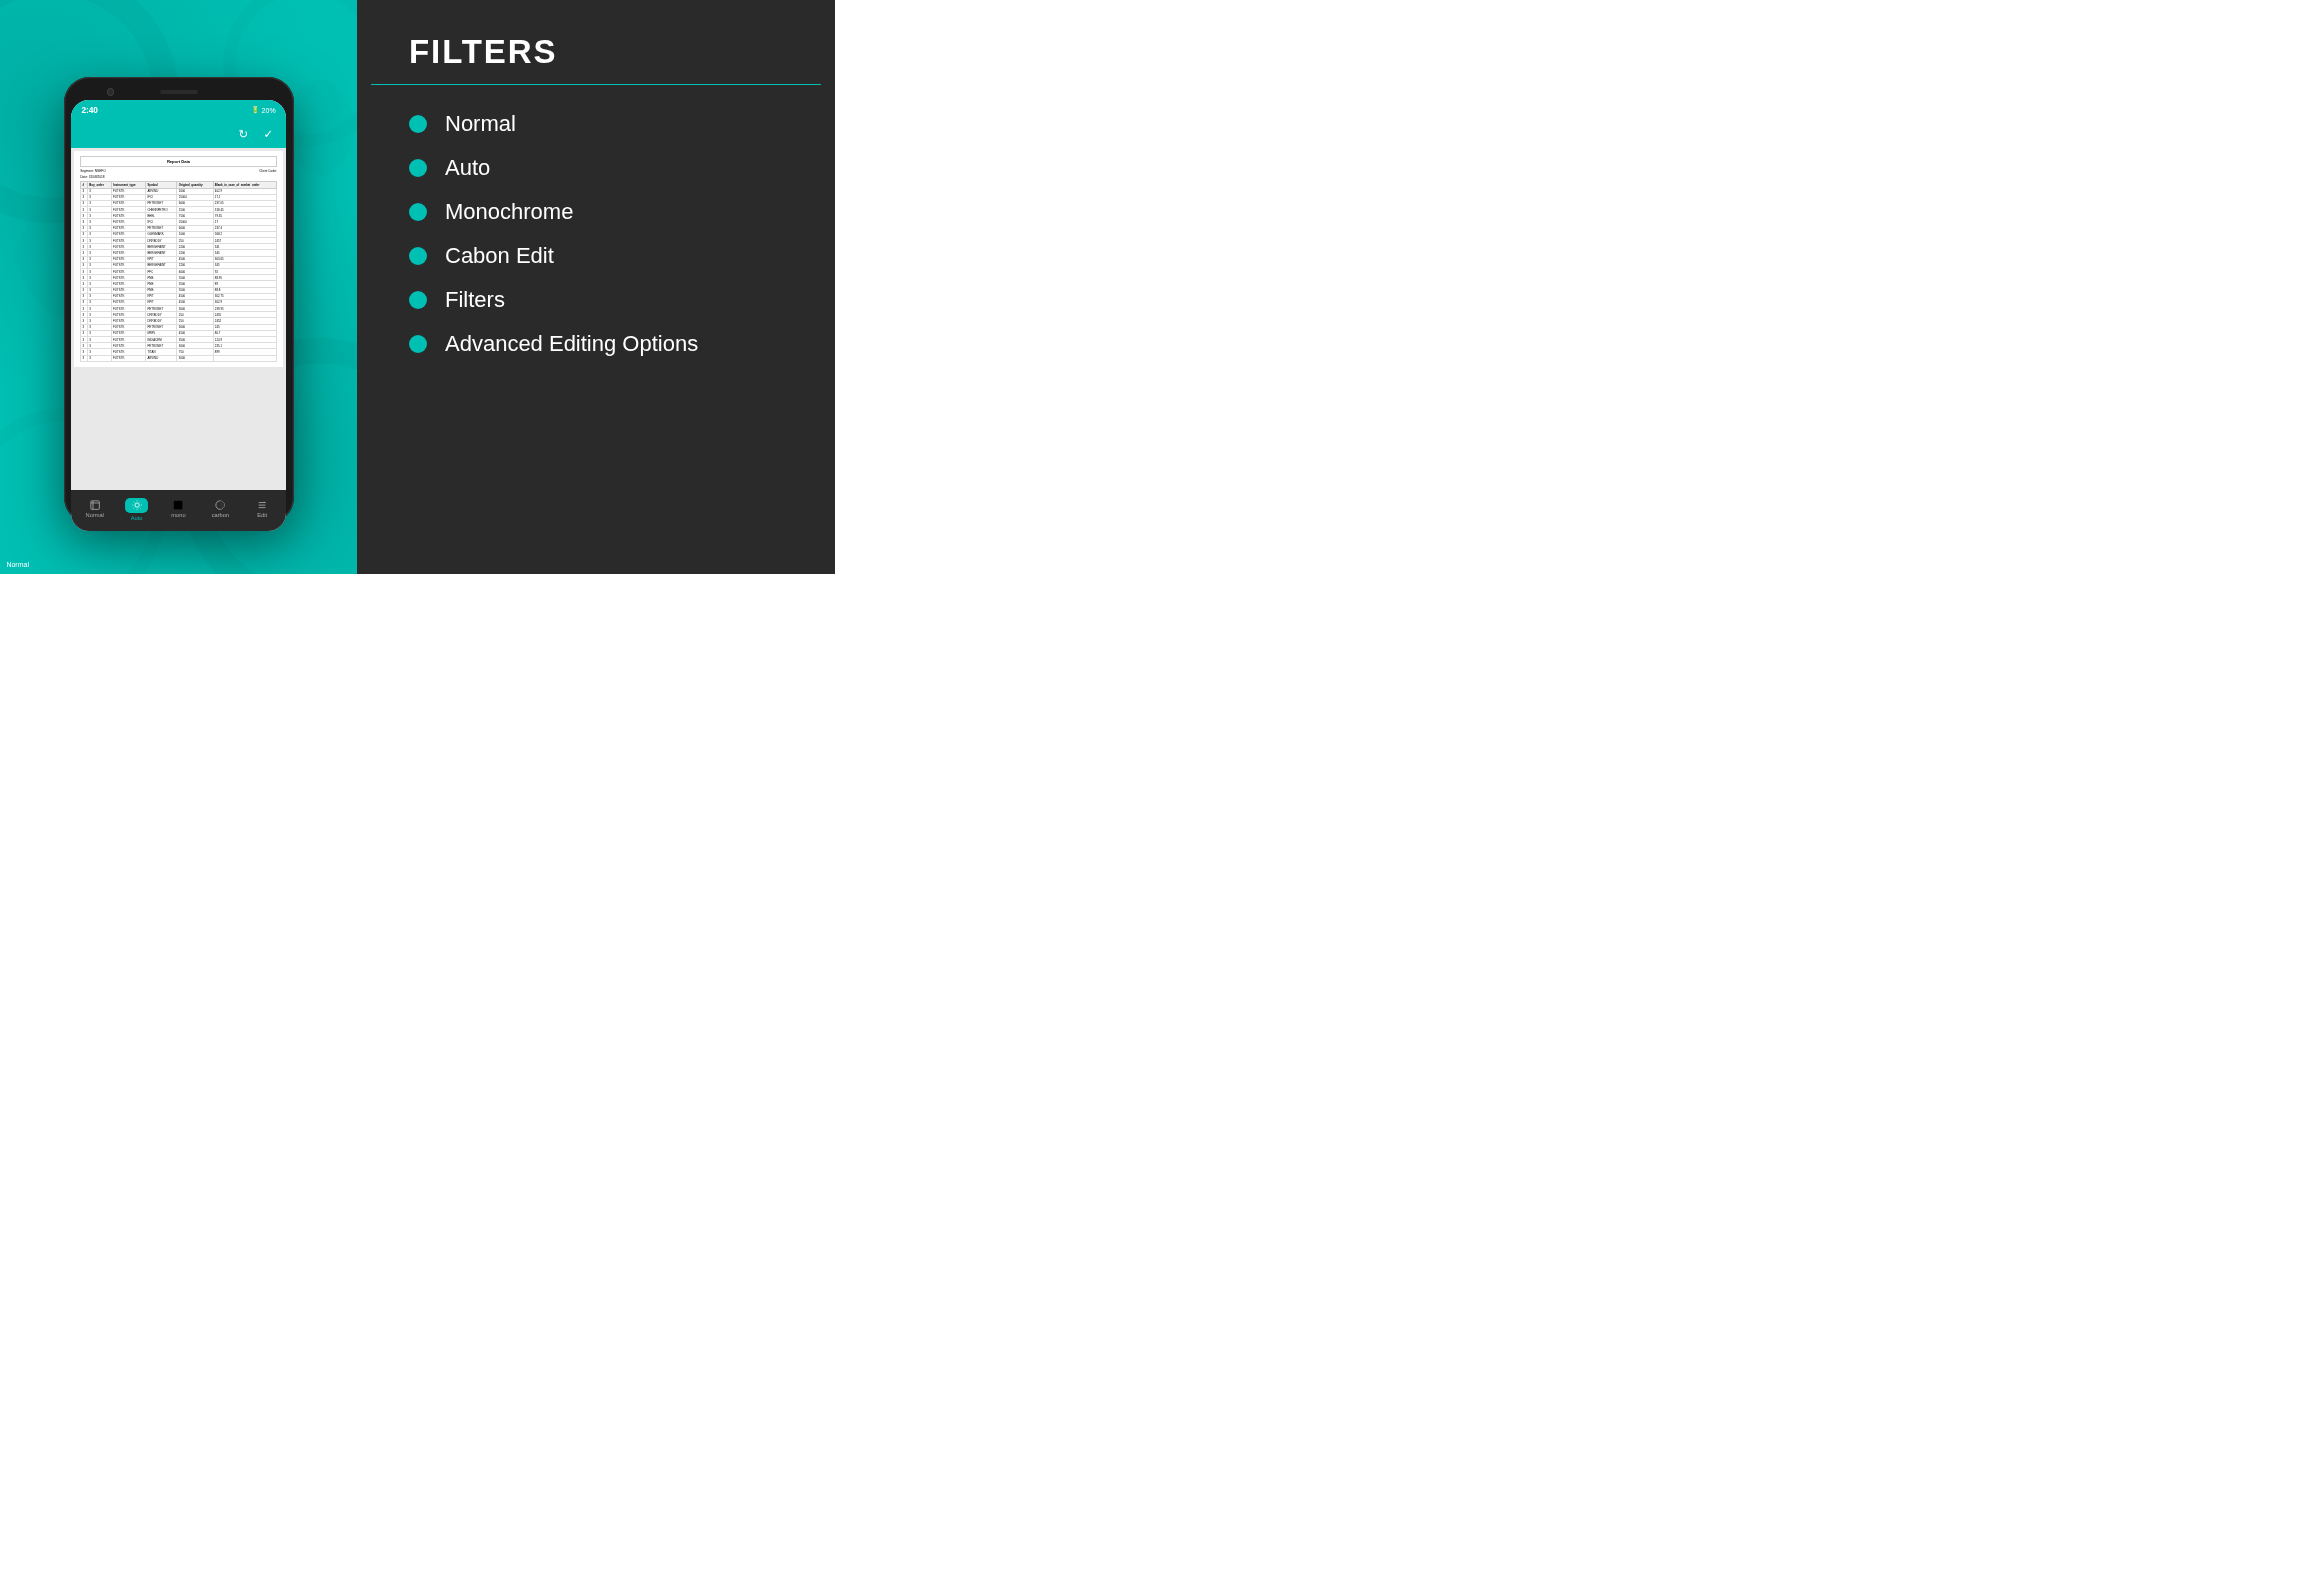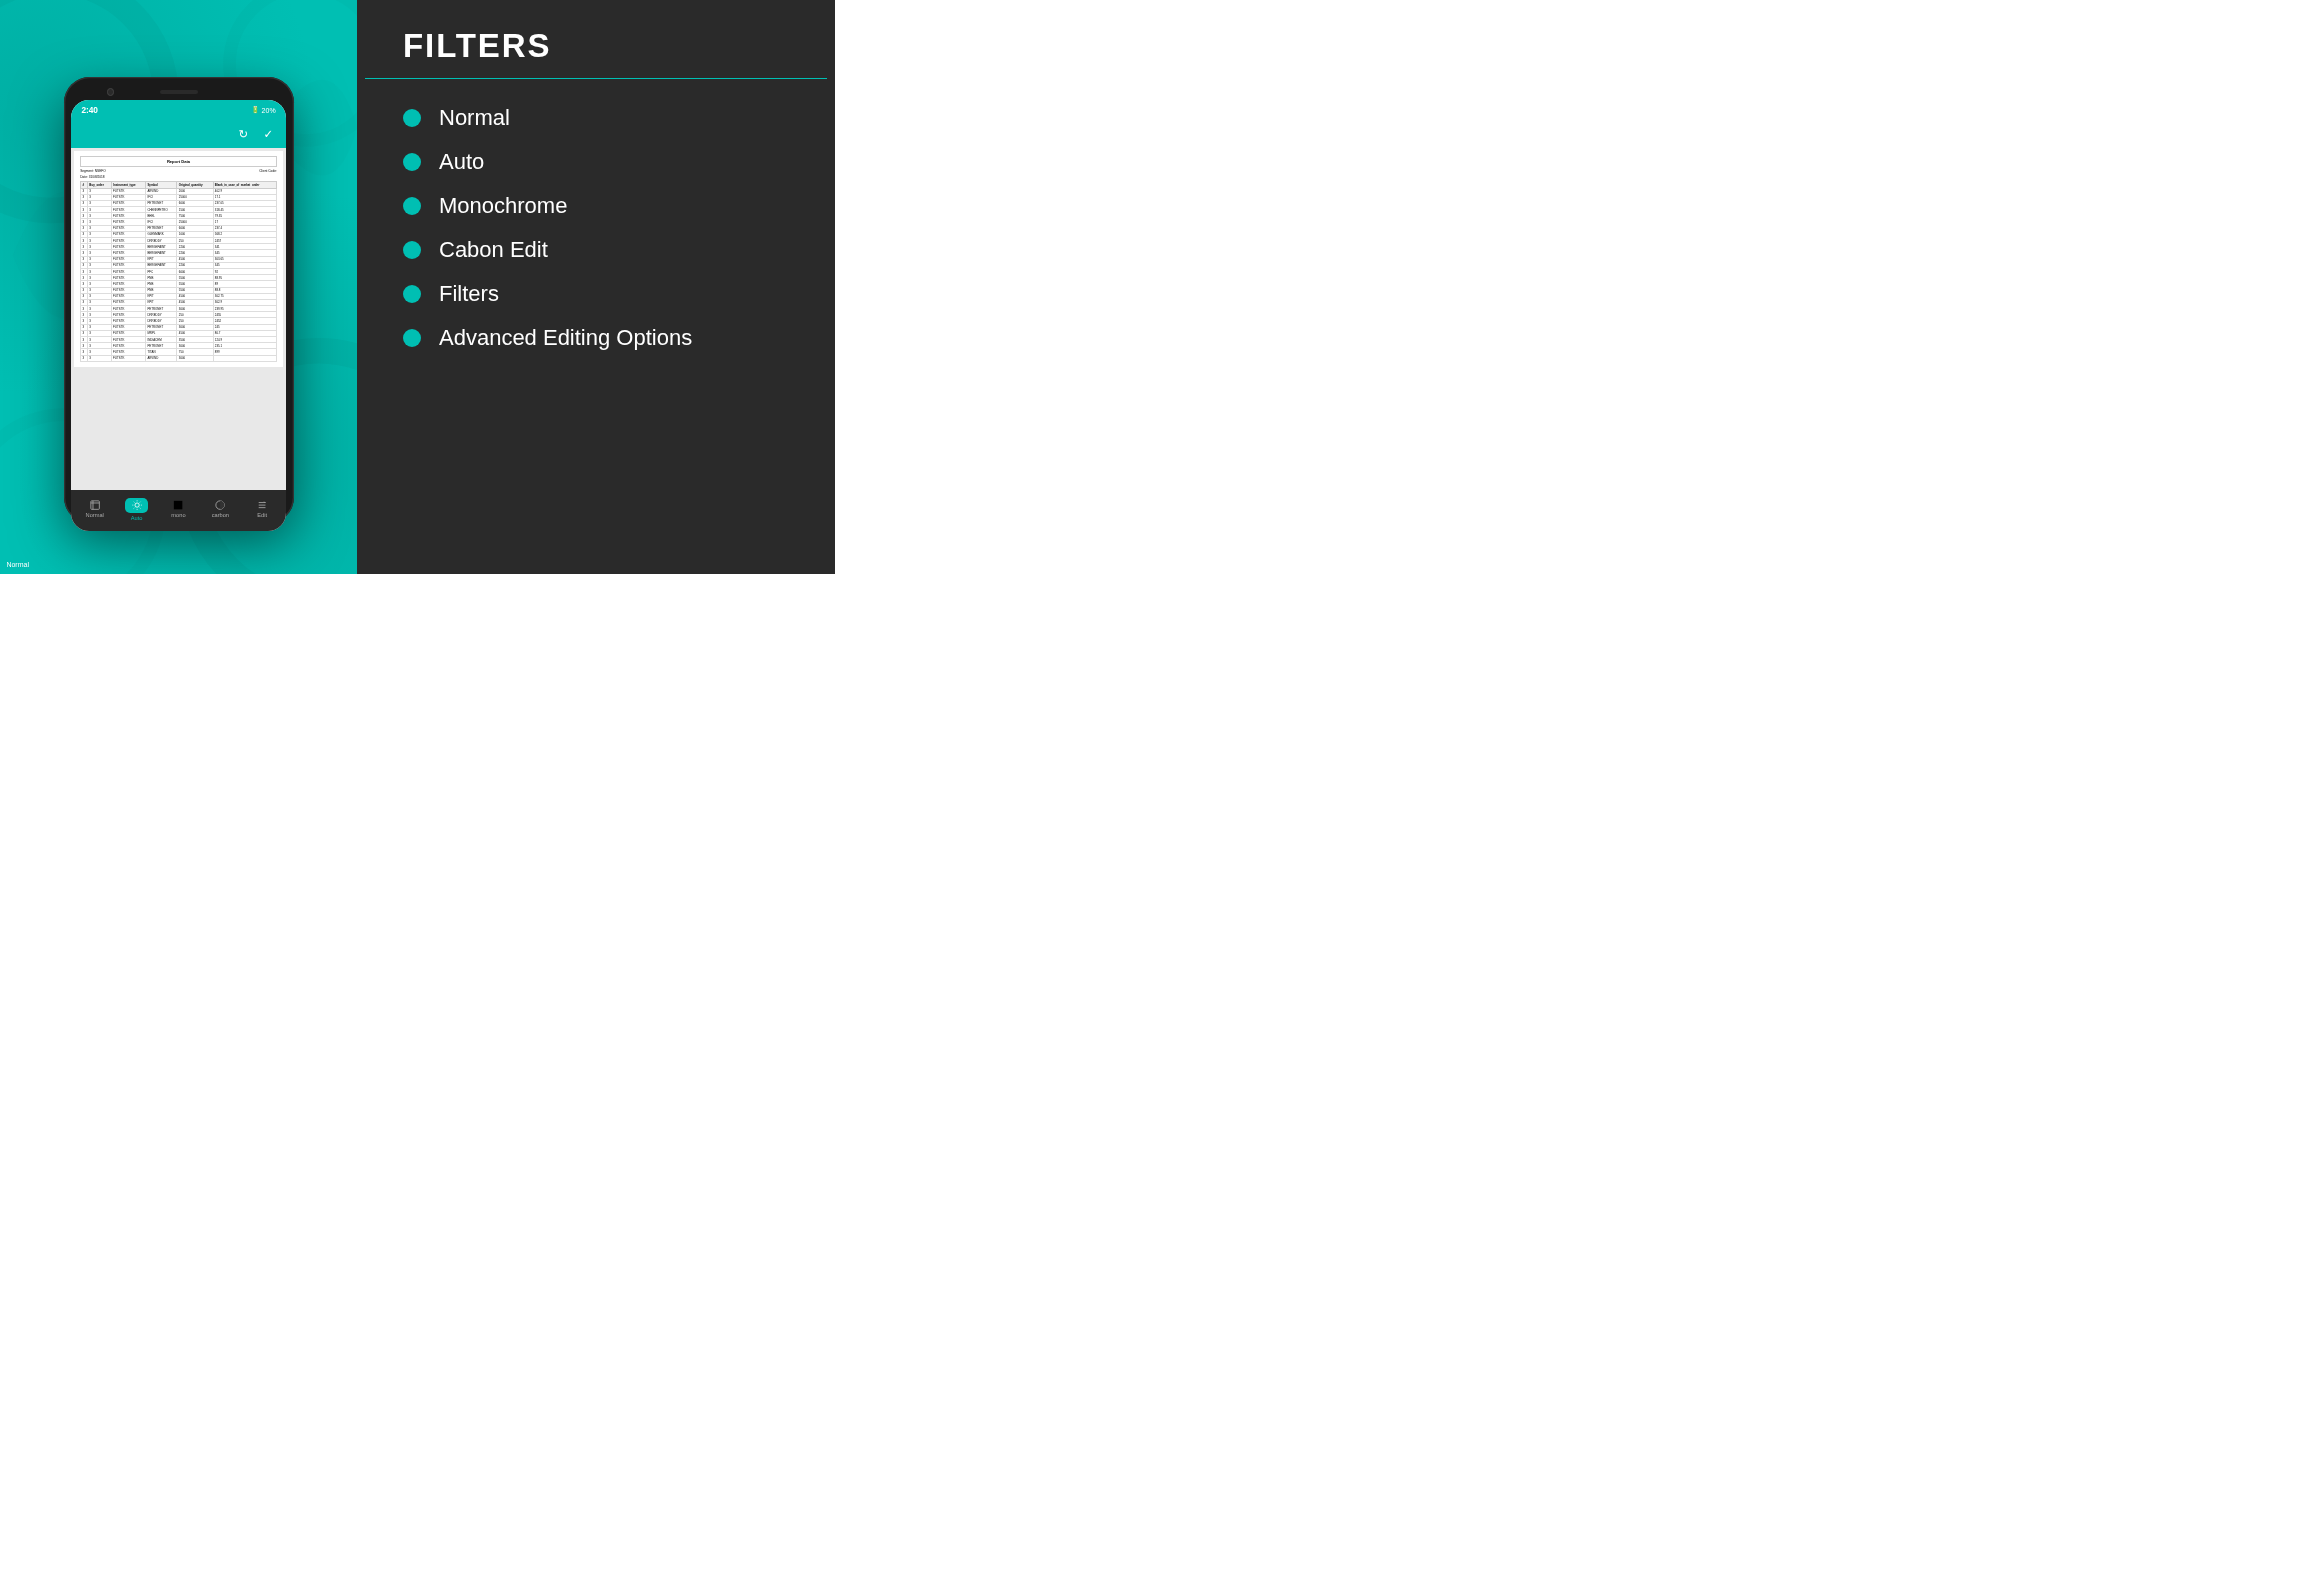--- a/index.html
+++ b/index.html
@@ -240,21 +240,21 @@
     .nav-item.active .nav-label {
       color: #00bfb3;
     }
 
     
     .right-panel {
       flex: 1;
       background: #2a2a2a;
       display: flex;
       flex-direction: column;
-      padding: 8px;
+      padding: 14px;
       position: relative;
     }
 
     .right-header {
       padding: 19px 38px 12.8px;
     }
 
     .right-title {
       color: white;
       font-size: 33px;

